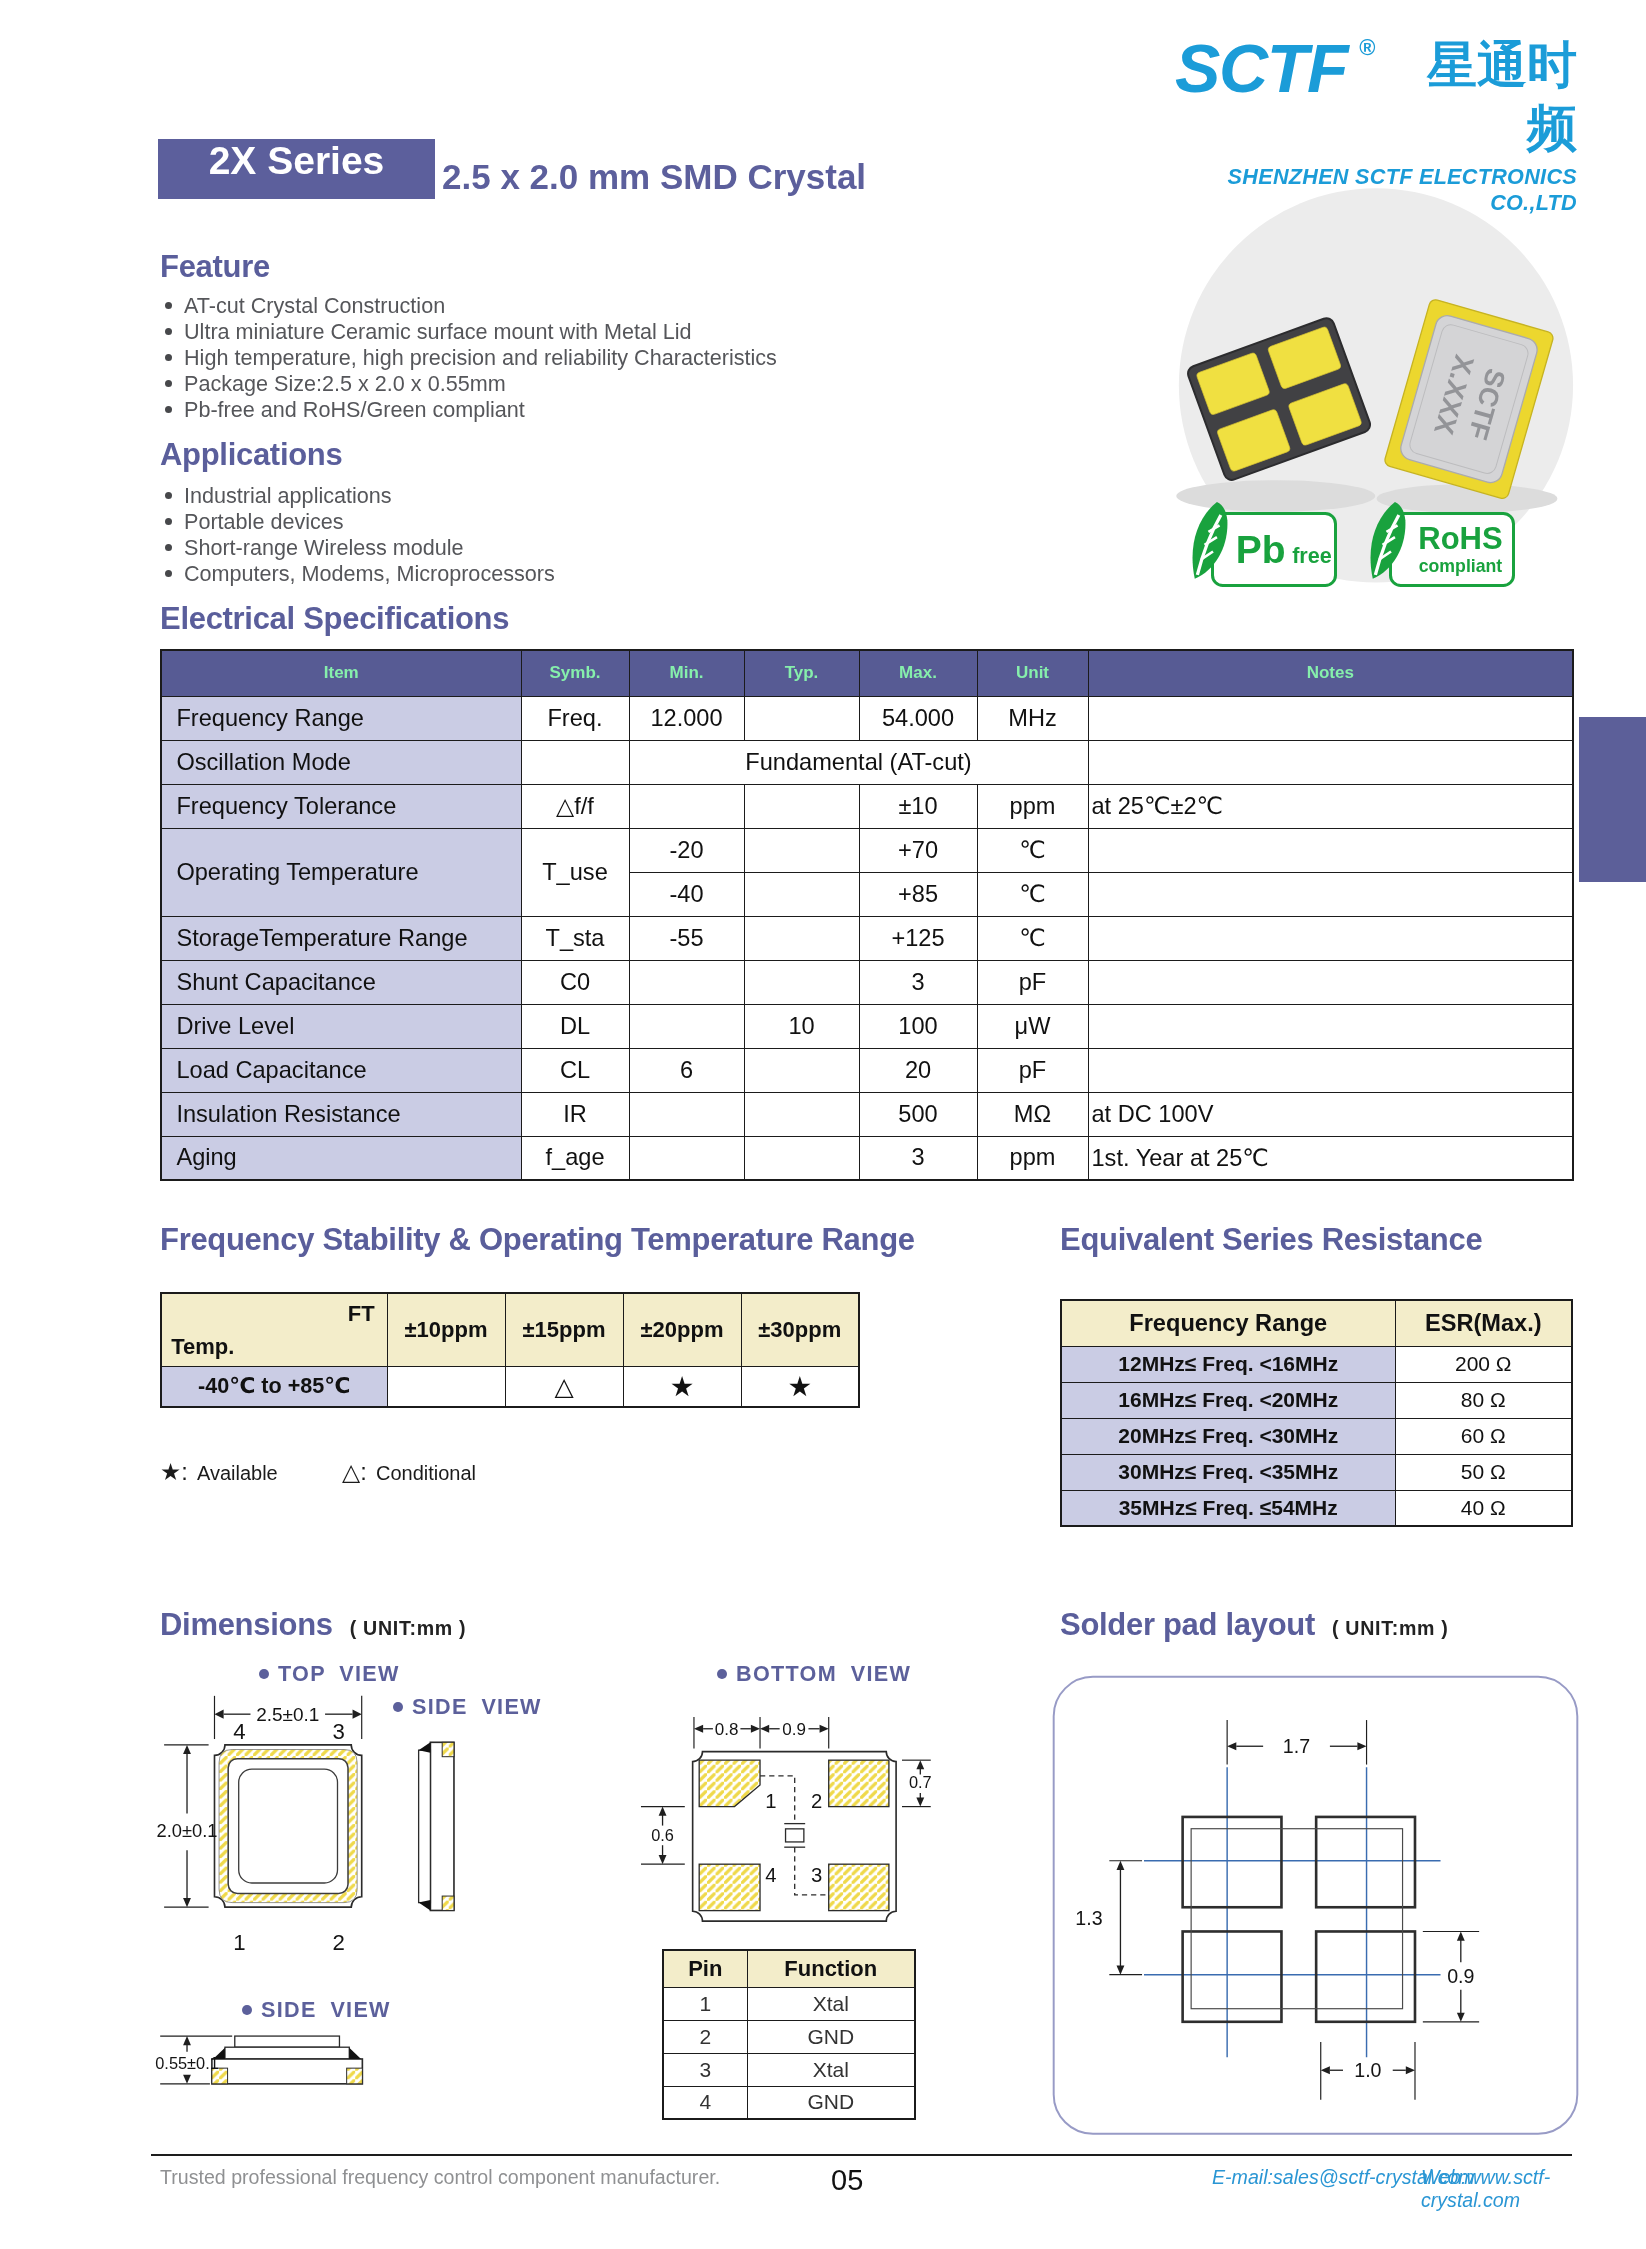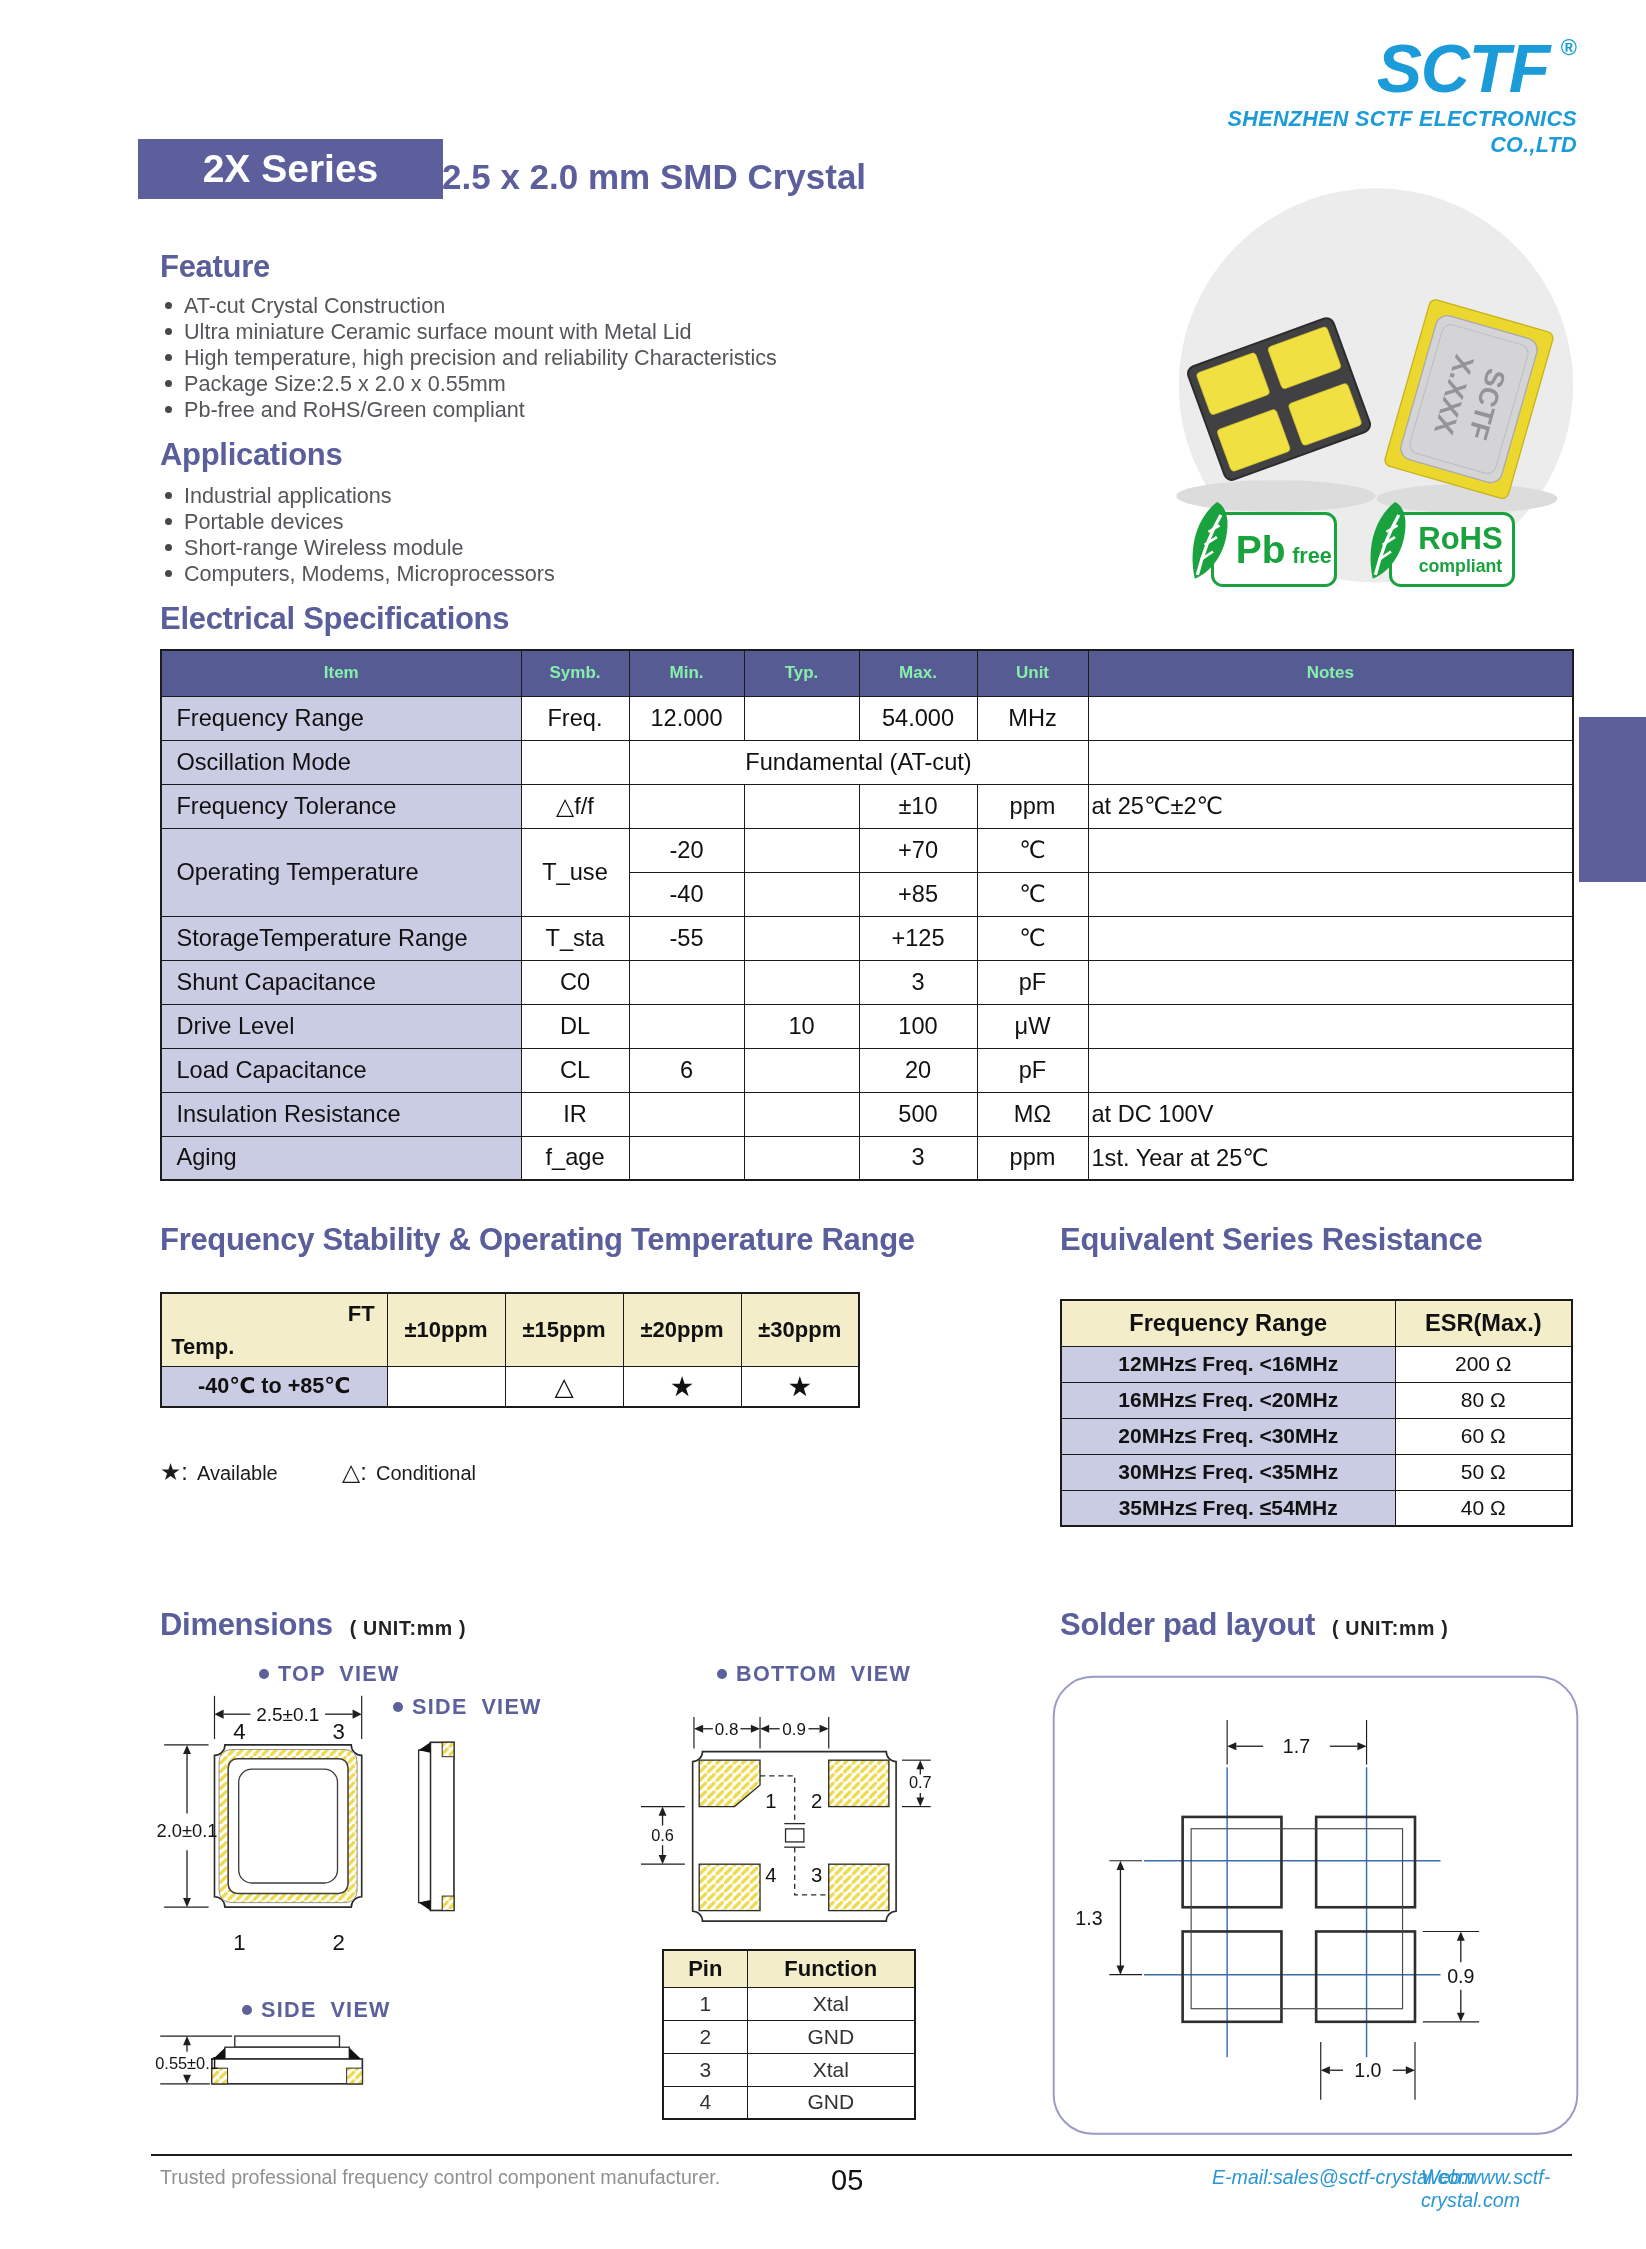--- a/index.html
+++ b/index.html
@@ -6,22 +6,22 @@
   .page{position:relative;width:1647px;height:2250px;background:#ffffff;overflow:hidden;
         font-family:"Liberation Sans","DejaVu Sans",sans-serif;color:#111;border-radius:7px;}
   .abs{position:absolute;}
   
   .logo{position:absolute;left:1175px;top:34px;width:402px;text-align:right;color:#1b9cd8;}
   .logo-row{display:flex;justify-content:flex-end;align-items:flex-start;gap:11.8px;}
   .logo-sctf{font-size:68px;line-height:68px;font-weight:bold;font-style:italic;letter-spacing:-1.3px;}
   .logo-reg{font-size:22px;line-height:22px;font-weight:bold;margin-top:2.6px;}
   .logo-cn{font-size:50px;line-height:63px;font-weight:bold;}
   .logo-company{font-size:21.6px;font-weight:bold;font-style:italic;letter-spacing:0.3px;margin-top:3.9px;}
-  .series-badge{position:absolute;left:138px;top:139px;width:305px;height:60px;background:#5c5f9c;
-      display:flex;align-items:center;justify-content:center;color:#fff;font-size:39px;font-weight:bold;}
+  .series-badge{position:absolute;left:158px;top:139px;width:277px;height:60px;background:#5c5f9c;
+      display:flex;align-items:flex-start;justify-content:center;color:#fff;font-size:39px;font-weight:bold;}
   .page-title{position:absolute;left:442px;top:157px;font-size:35px;font-weight:bold;color:#5c5f9c;}
   
   .h2{position:absolute;font-size:31px;font-weight:bold;color:#5a5e9b;letter-spacing:-0.3px;}
   .unit-note{font-size:19.6px;font-weight:bold;color:#222;margin-left:17px;letter-spacing:0.7px;}
   
   .bullets{position:absolute;list-style:none;margin:0;padding:0;}
   .bullets li{display:flex;align-items:flex-start;gap:11.8px;height:26px;font-size:21.6px;color:#55565a;}
   .dot{flex:0 0 auto;width:7.2px;height:7.2px;border-radius:50%;background:#47484b;margin-top:8.5px;}
   
   table{border-collapse:collapse;table-layout:fixed;}
@@ -90,20 +90,21 @@
 </style>
 </head>
 <body>
 
 <div class="page">
 
   <div class="logo">
     <div class="logo-row">
       <span class="logo-sctf">SCTF</span>
       <span class="logo-reg">®</span>
+      <span class="logo-cn">星通时频</span>
     </div>
     <div class="logo-company">SHENZHEN SCTF ELECTRONICS CO.,LTD</div>
   </div>
 
   <div class="series-badge">
     <span>2X Series</span>
   </div>
   <div class="page-title">2.5 x 2.0 mm SMD Crystal</div>
 
   <svg class="abs" style="left:1171px;top:183px" width="406" height="406" viewBox="0 0 620 620">

